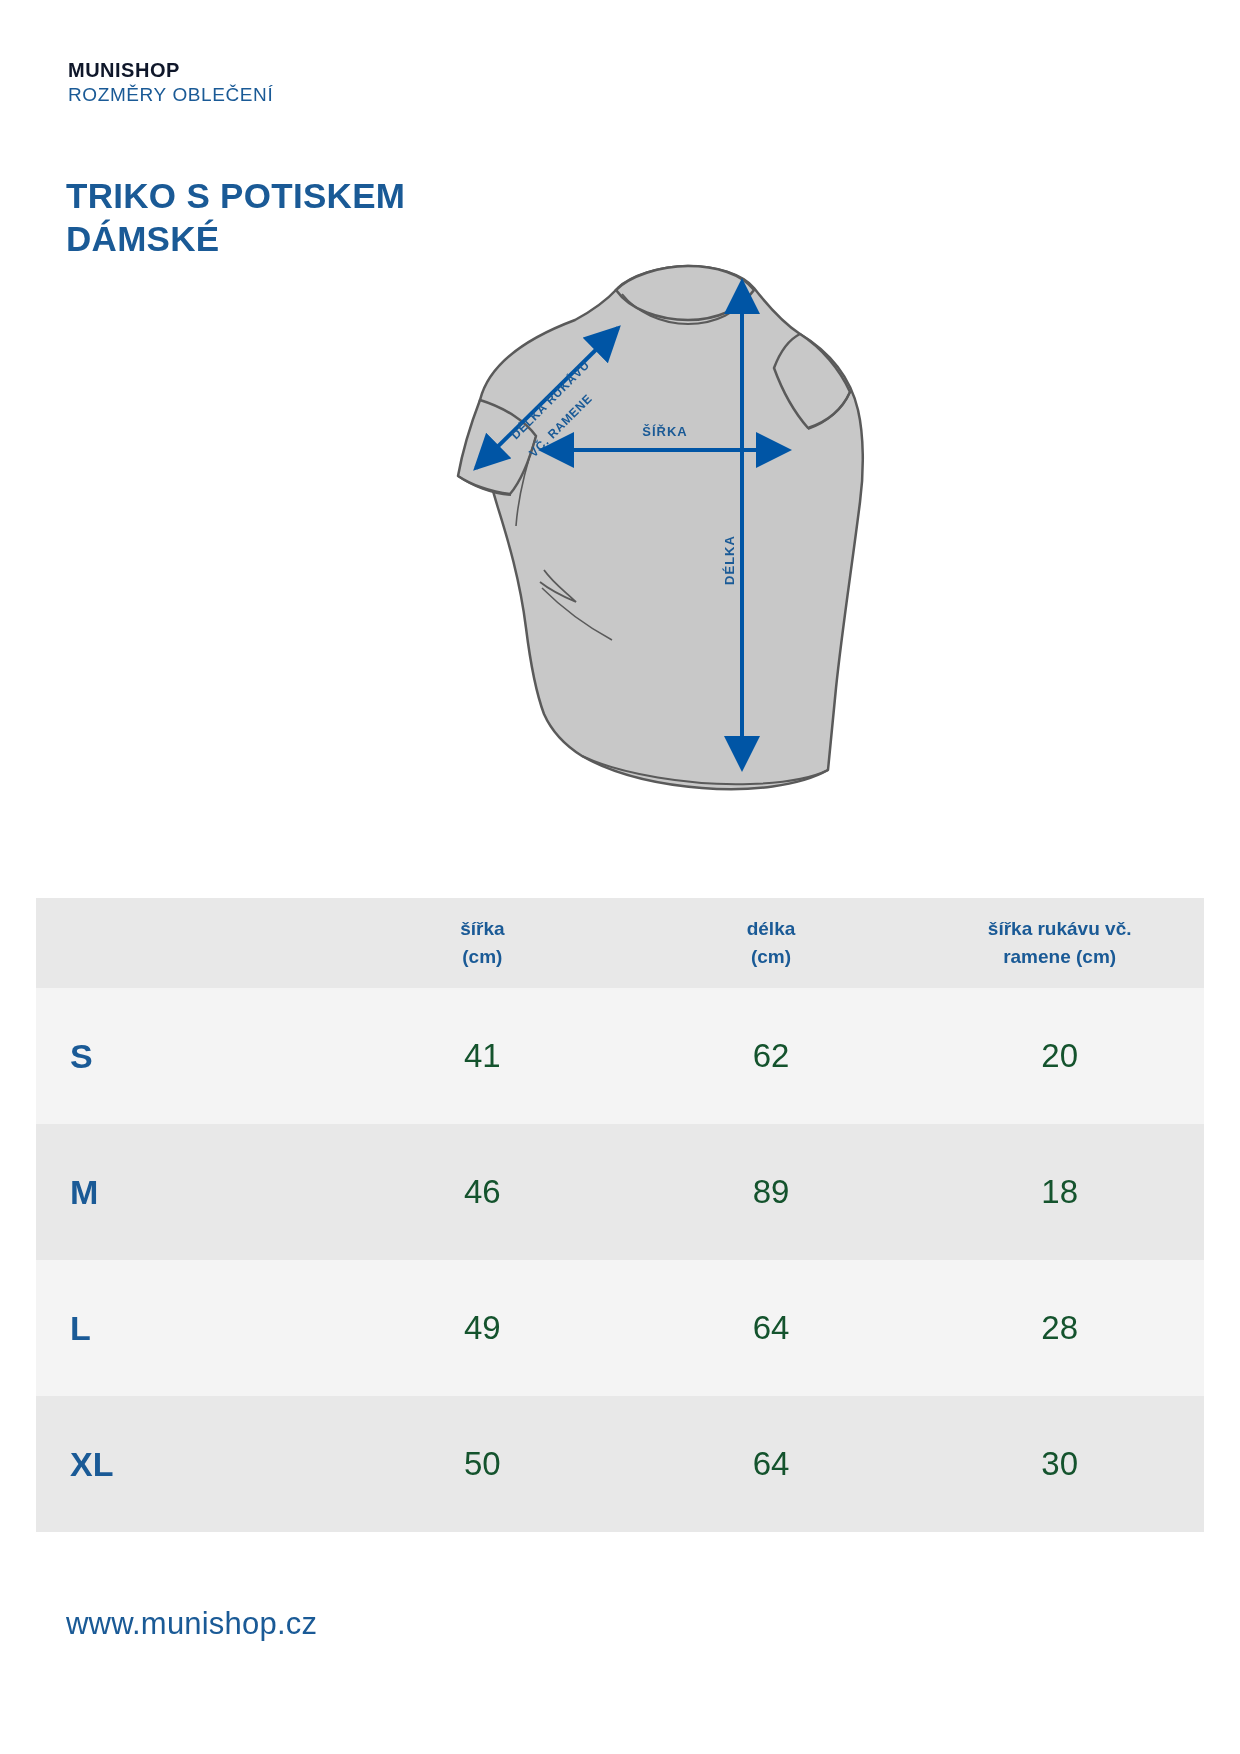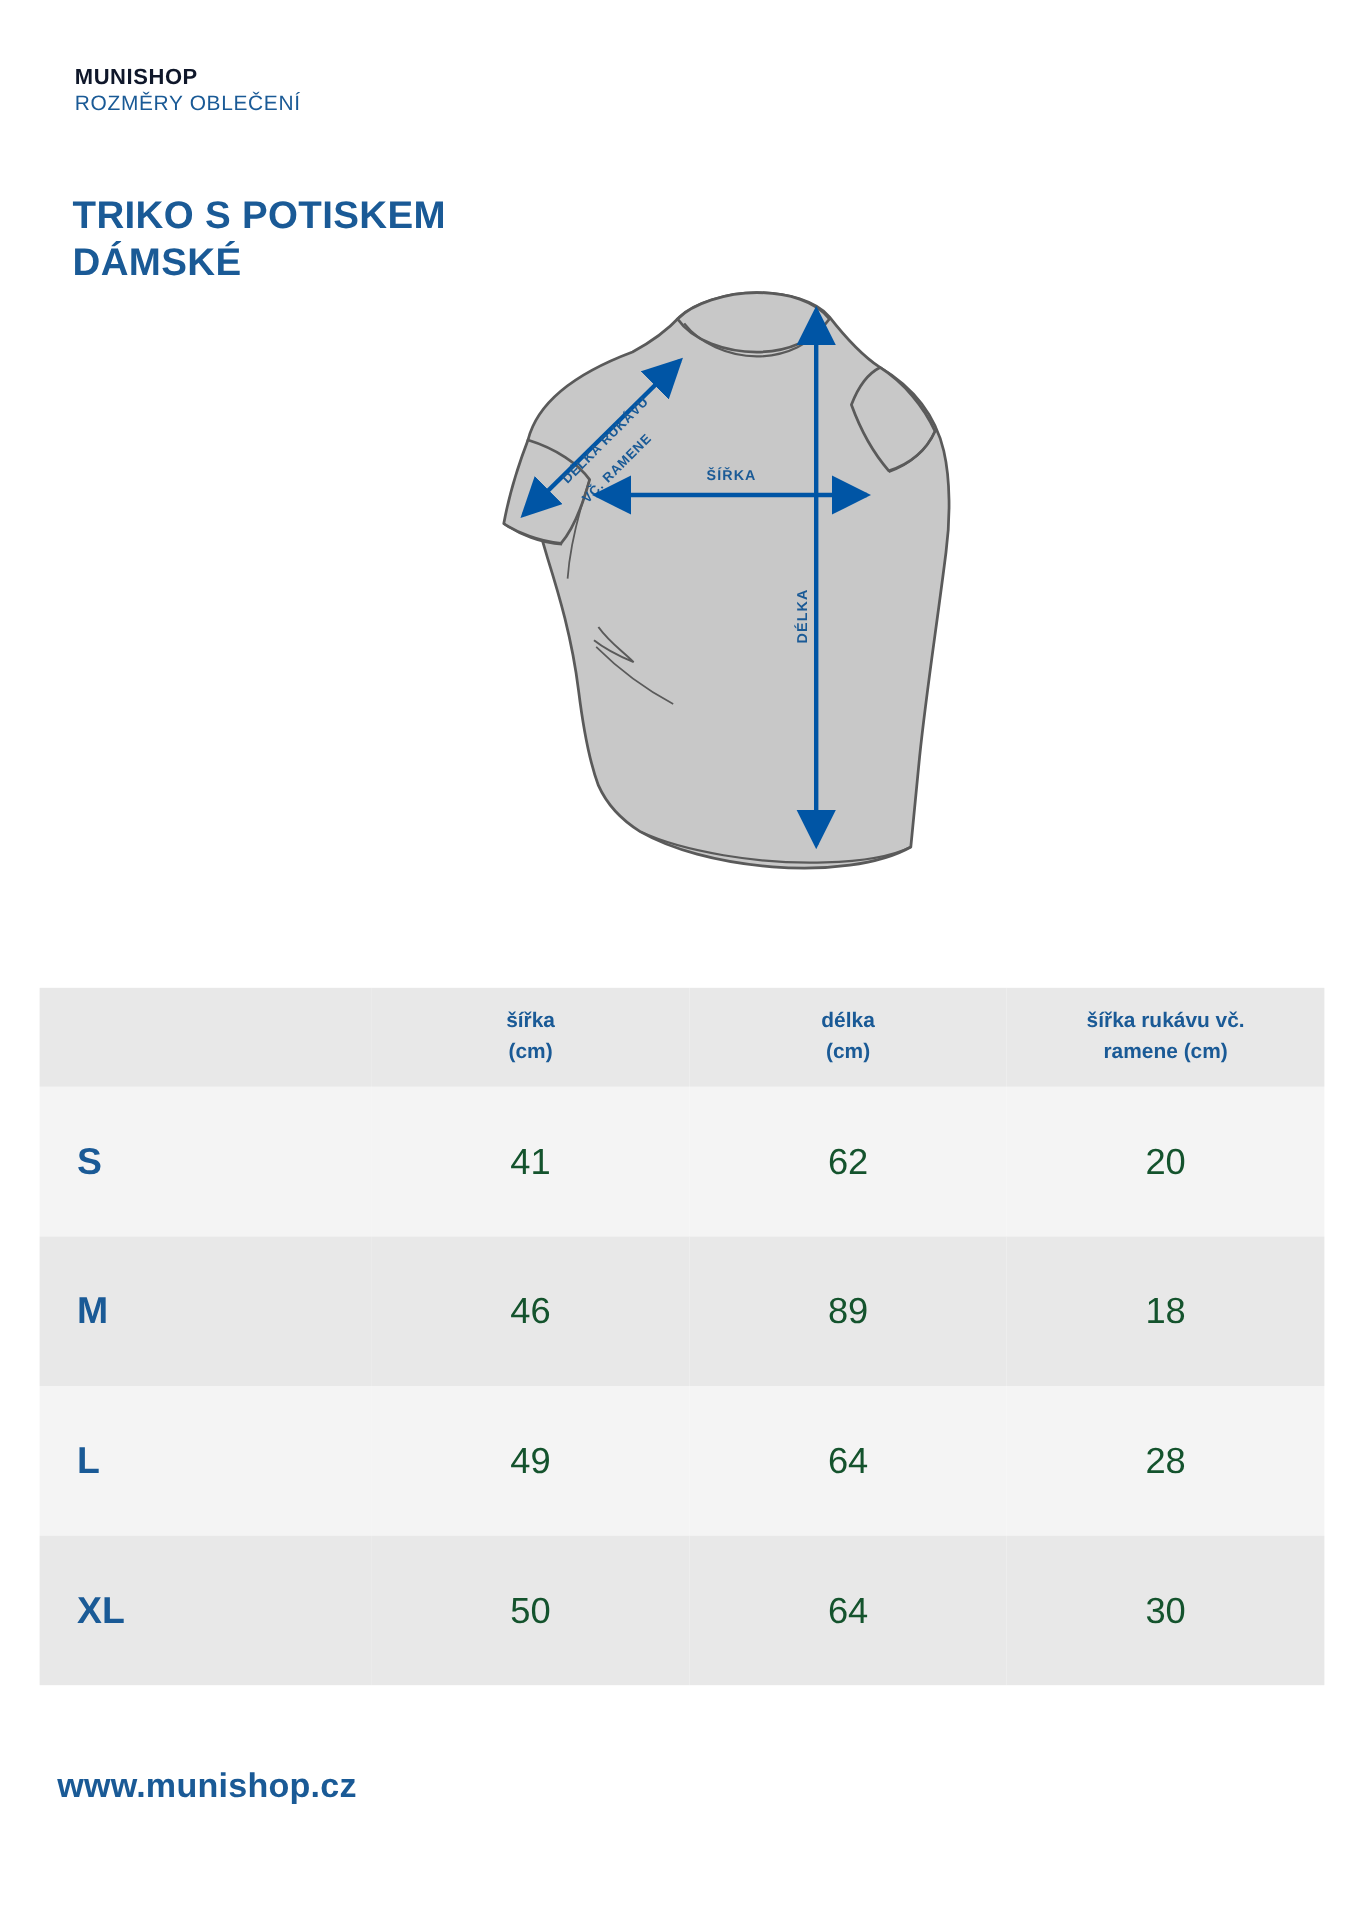--- a/index.html
+++ b/index.html
@@ -109,24 +109,24 @@
   }
   .size-table td.value {
     font-size: 33px;
     font-weight: normal;
     color: #14532d;
   }
 
   
   .footer-url {
     position: absolute;
-    left: 52px;
+    left: 66px;
     top: 1606px;
     font-size: 31px;
-    font-weight: bold;
+    font-weight: normal;
     color: #1a5a96;
     letter-spacing: 0.2px;
   }
 
   .rot-label {
     font-size: 12px;
     font-weight: bold;
     fill: #1a5a96;
     letter-spacing: 0.8px;
   }

